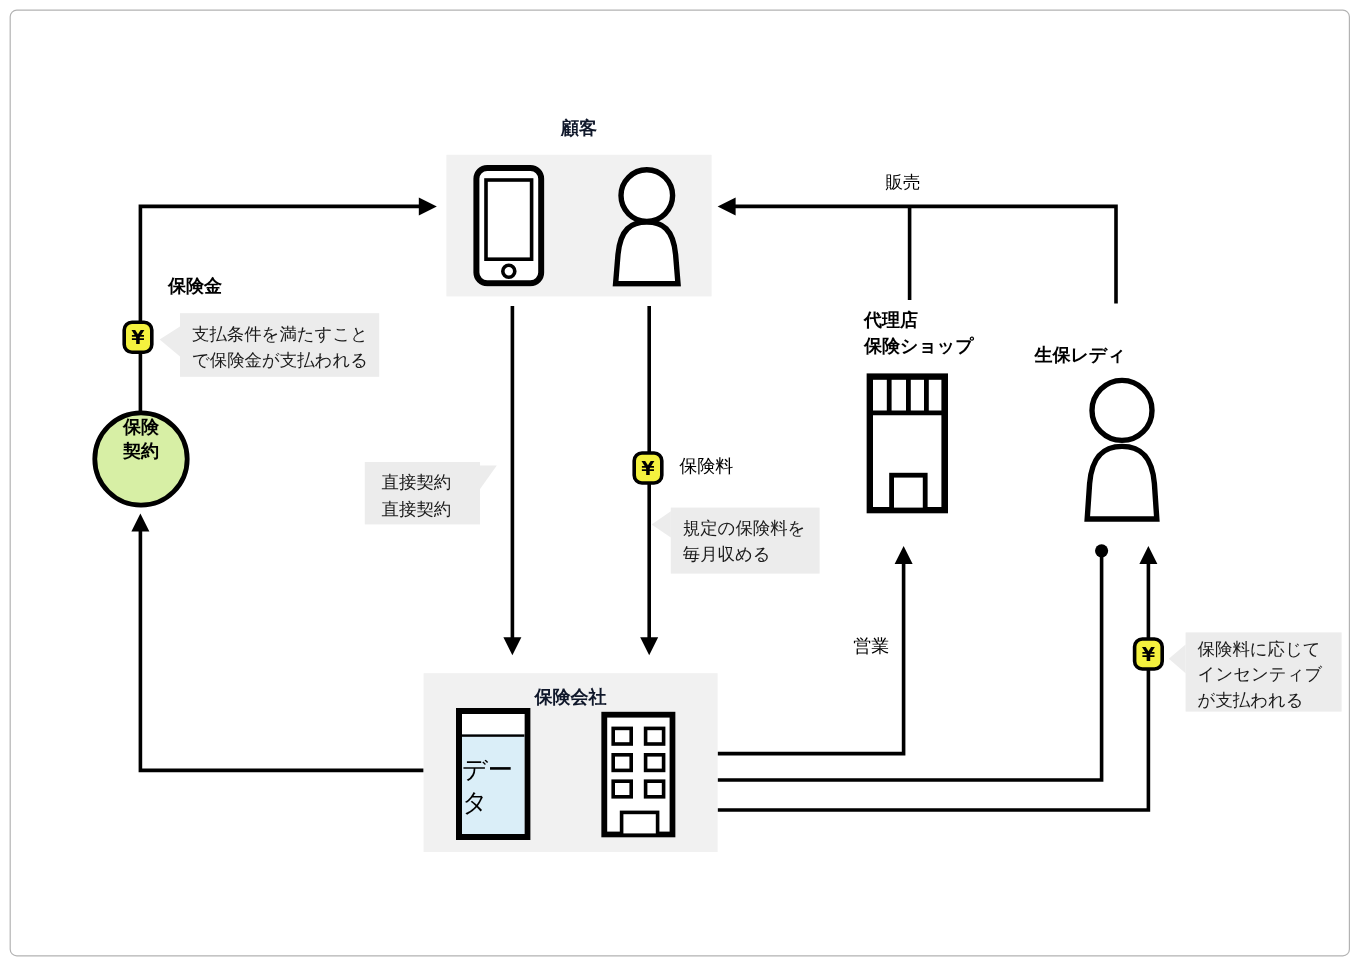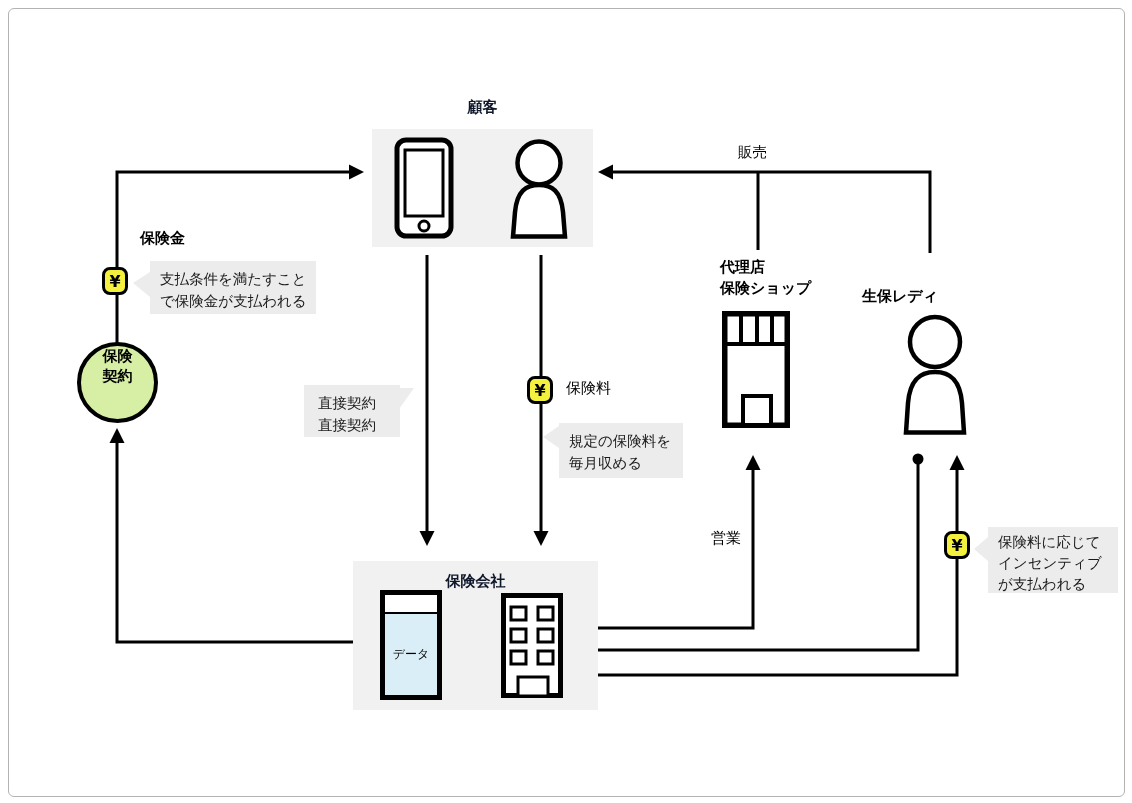--- a/index.html
+++ b/index.html
@@ -43,21 +43,21 @@
   }
 
   .datastore {
     position:absolute; left:380px; top:590px; width:62px; height:110px;
     border:5px solid #000; background:#fff; display:flex; flex-direction:column;
   }
   .datastore .cap { height:17px; background:#fff; }
   .datastore .tank {
     flex:1; background:#daeef8; border-top:2px solid #000;
     display:flex; align-items:center; justify-content:center;
-    font-size:12px; color:#000;
+    font-size:21px; color:#000;
   }
 </style>
 </head>
 <body>
 
 <div class="canvas">
 
   <svg class="connectors">
 
     <g>

